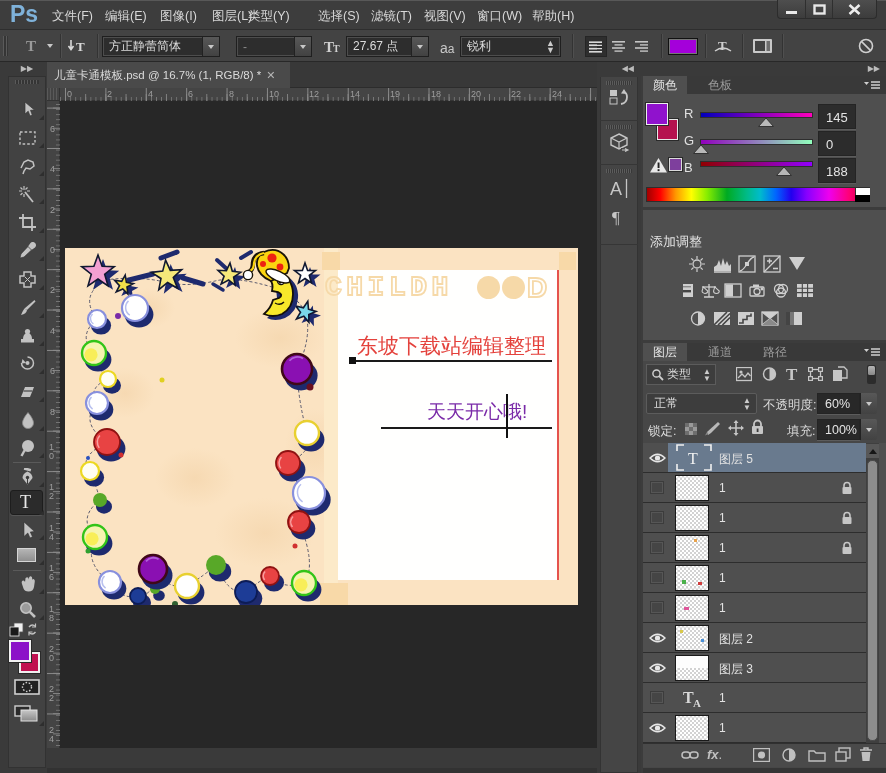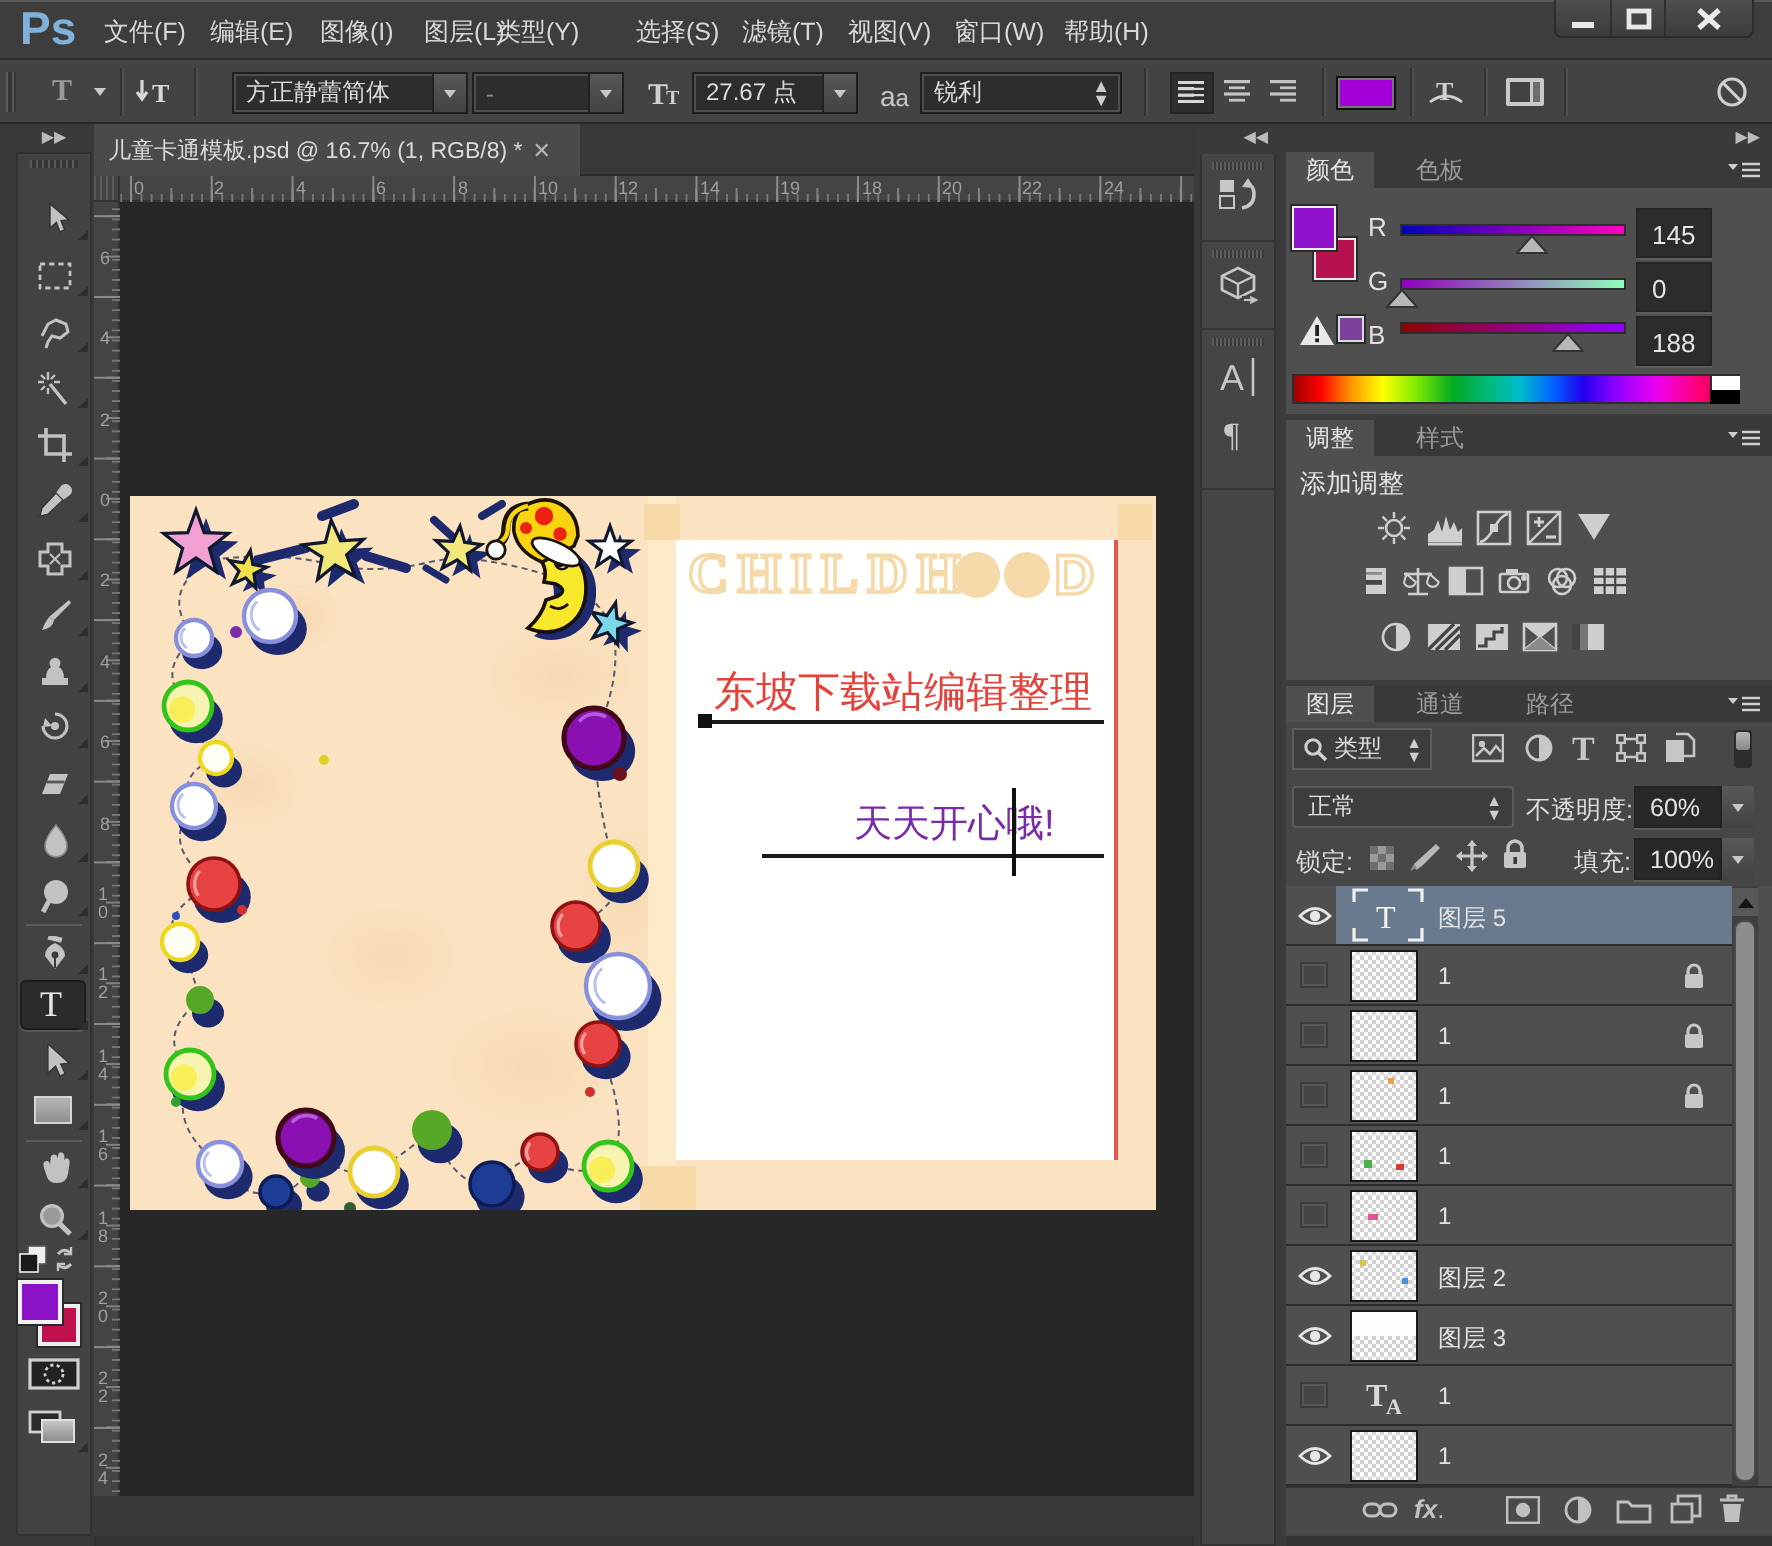--- a/index.html
+++ b/index.html
@@ -86,21 +86,21 @@
 <div id="optbar" class="abs"></div>
 <div class="abs grip" style="left:3px;top:36px;width:5px;height:20px"></div>
 <div class="abs" style="left:26px;top:38px;color:#9a9a9a;font-size:15px;font-weight:bold;font-family:'Liberation Serif',serif">T</div>
 <div class="abs tri" style="left:47px;top:44px"></div>
 <div class="abs vsep" style="left:60px;top:34px;height:24px"></div>
 <div class="abs" style="left:68px;top:37px"><svg width="20" height="18">
         <path d="M3 3 l0 9 m-2.5 -3 l2.5 3.5 l2.5 -3.5" stroke="#d8d8d8" stroke-width="1.6" fill="none"></path>
         <text x="8" y="14" fill="#d8d8d8" font-size="13px" font-weight="bold" font-family="Liberation Serif">T</text>
       </svg></div>
 <div class="abs vsep" style="left:97px;top:34px;height:24px"></div>
-<div class="abs dd" style="left:116px;top:36px;width:118px;height:21px;padding-left:6px">方正静蕾简体<div class="ddbtn" style="position:absolute;right:0;top:0;width:17px;height:19px">
+<div class="abs dd" style="left:102px;top:36px;width:118px;height:21px;padding-left:6px">方正静蕾简体<div class="ddbtn" style="position:absolute;right:0;top:0;width:17px;height:19px">
         <div class="tri"></div>
       </div></div>
 <div class="abs dd" style="left:236px;top:36px;width:76px;height:21px;padding-left:6px;color:#8a8a8a">-<div class="ddbtn" style="position:absolute;right:0;top:0;width:17px;height:19px">
         <div class="tri"></div>
       </div></div>
 <div class="abs" style="left:324px;top:38px"><svg width="18" height="17">
         <text x="0" y="14" fill="#d0d0d0" font-size="15px" font-weight="bold" font-family="Liberation Serif">T</text>
         <text x="9" y="14" fill="#d0d0d0" font-size="10px" font-weight="bold" font-family="Liberation Serif">T</text>
       </svg></div>
 <div class="abs dd" style="left:346px;top:36px;width:83px;height:21px;padding-left:6px">27.67 点<div class="ddbtn" style="position:absolute;right:0;top:0;width:17px;height:19px">
@@ -361,21 +361,21 @@
       <div class="abs" style="left:170px;top:60px;width:90px;height:60px;background:radial-gradient(closest-side,#f6d9b2,rgba(246,217,178,0));"></div>
       <div class="abs" style="left:150px;top:250px;width:100px;height:70px;background:radial-gradient(closest-side,#f6d9b2,rgba(246,217,178,0));"></div>
       <div class="abs" style="left:60px;top:40px;width:50px;height:40px;background:radial-gradient(closest-side,#f6d9b2,rgba(246,217,178,0));"></div>
       <div class="abs" style="left:220px;top:160px;width:60px;height:80px;background:radial-gradient(closest-side,#f6d9b2,rgba(246,217,178,0));"></div>
       <div class="abs" style="left:259px;top:0;width:14px;height:357px;background:#fceac9"></div>
       <div class="abs" style="left:257px;top:4px;width:18px;height:18px;background:#f8d9a8"></div>
       <div class="abs" style="left:255px;top:335px;width:28px;height:22px;background:#f8d9a8"></div>
       <div class="abs" style="left:273px;top:22px;width:221px;height:310px;background:#fffffe"></div>
       <div class="abs" style="left:494px;top:4px;width:17px;height:18px;background:#f8d9a8"></div>
       <div class="abs" style="left:492px;top:22px;width:2px;height:310px;background:#e5534d"></div>
-      <div class="abs" style="left:279px;top:24px;color:transparent;-webkit-text-stroke:1.8px #f6d9a8;font-size:28px;font-weight:bold;letter-spacing:4.5px;font-family:Liberation Serif, serif">CHILDH</div>
+      <div class="abs" style="left:260px;top:24px;color:transparent;-webkit-text-stroke:1.8px #f6d9a8;font-size:28px;font-weight:bold;letter-spacing:4.5px;font-family:Liberation Mono, monospace">CHILDH</div>
       <div class="abs" style="left:412px;top:28px;width:23px;height:23px;border-radius:50%;background:#f6d9a8"></div>
       <div class="abs" style="left:437px;top:28px;width:23px;height:23px;border-radius:50%;background:#f6d9a8"></div>
       <div class="abs" style="left:462px;top:24px;color:transparent;-webkit-text-stroke:1.8px #f6d9a8;font-size:28px;font-weight:bold">D</div>
       <div class="abs" style="left:292px;top:84px;font-size:21px;color:#e4423c;letter-spacing:0px;white-space:nowrap">东坡下载站编辑整理</div>
       <div class="abs" style="left:287px;top:112px;width:200px;height:2px;background:#1a1a1a"></div>
       <div class="abs" style="left:284px;top:109px;width:7px;height:7px;background:#111"></div>
       <div class="abs" style="left:362px;top:151px;font-size:19px;color:#7a2ba8;letter-spacing:0px;white-space:nowrap">天天开心哦!</div>
       <div class="abs" style="left:316px;top:179px;width:171px;height:2px;background:#1a1a1a"></div>
       <div class="abs" style="left:441px;top:146px;width:2px;height:44px;background:#111"></div>
       <svg class="abs" style="left:0;top:0" width="513" height="357" viewBox="0 0 513 357">
@@ -556,30 +556,20 @@
  <svg class="abs" style="left:133px;top:91px" width="16" height="9">
         <path d="M8 0 L15.5 8.5 L0.5 8.5 Z" fill="#b8b8b8" stroke="#333" stroke-width="1"></path>
       </svg>
  <div class="abs well" style="left:175px;top:82px;width:38px;height:25px;font-size:13px;padding:5px 0 0 7px">188</div>
 
  <div class="abs" style="left:3px;top:111px;width:224px;height:15px;border:1px solid #2e2e2e;background:linear-gradient(90deg,#a00000,#ff0000 6%,#ff9900 13%,#ffff00 20%,#88ee00 27%,#00aa22 36%,#00bb88 45%,#00bbcc 51%,#0066ff 58%,#2200ee 65%,#8800ff 72%,#ee00ee 82%,#ff0077 91%,#bb0033 100%)"></div>
  <div class="abs" style="left:212px;top:111px;width:15px;height:8px;background:#fff;border-left:1px solid #2e2e2e;border-top:1px solid #2e2e2e"></div>
  <div class="abs" style="left:212px;top:119px;width:15px;height:7px;background:#000"></div>
 </div>
 <div class="panel" style="top:210px;height:130px;left:643px">
- <div class="ptabs">
-        <div class="ptab on" style="left:0">调整</div>
-        <div class="ptab" style="left:55px">样式</div>
- <svg class="pmenu" width="16" height="9">
-          <path d="M0 1 l5 0 l-2.5 3 z" fill="#cfcfcf"></path>
-          <g stroke="#cfcfcf" stroke-width="1.3">
-            <path d="M7 1 h9 M7 4 h9 M7 7 h9"></path>
-          </g>
-        </svg>
-      </div>
  <div class="abs" style="left:7px;top:23px;color:#e2e2e2;font-size:13px">添加调整</div>
  <svg class="abs" style="left:40px;top:45px" width="170" height="80">
   <g fill="none" stroke="#cfcfcf" stroke-width="1.3">
 
    <g transform="translate(5,0)">
             <circle cx="9" cy="9" r="4"></circle>
             <g stroke-width="1.2">
               <path d="M9 1v3M9 14v3M1 9h3M14 9h3M3.3 3.3l2.2 2.2M12.5 12.5l2.2 2.2M14.7 3.3l-2.2 2.2M5.5 12.5l-2.2 2.2"></path>
             </g>
           </g>

